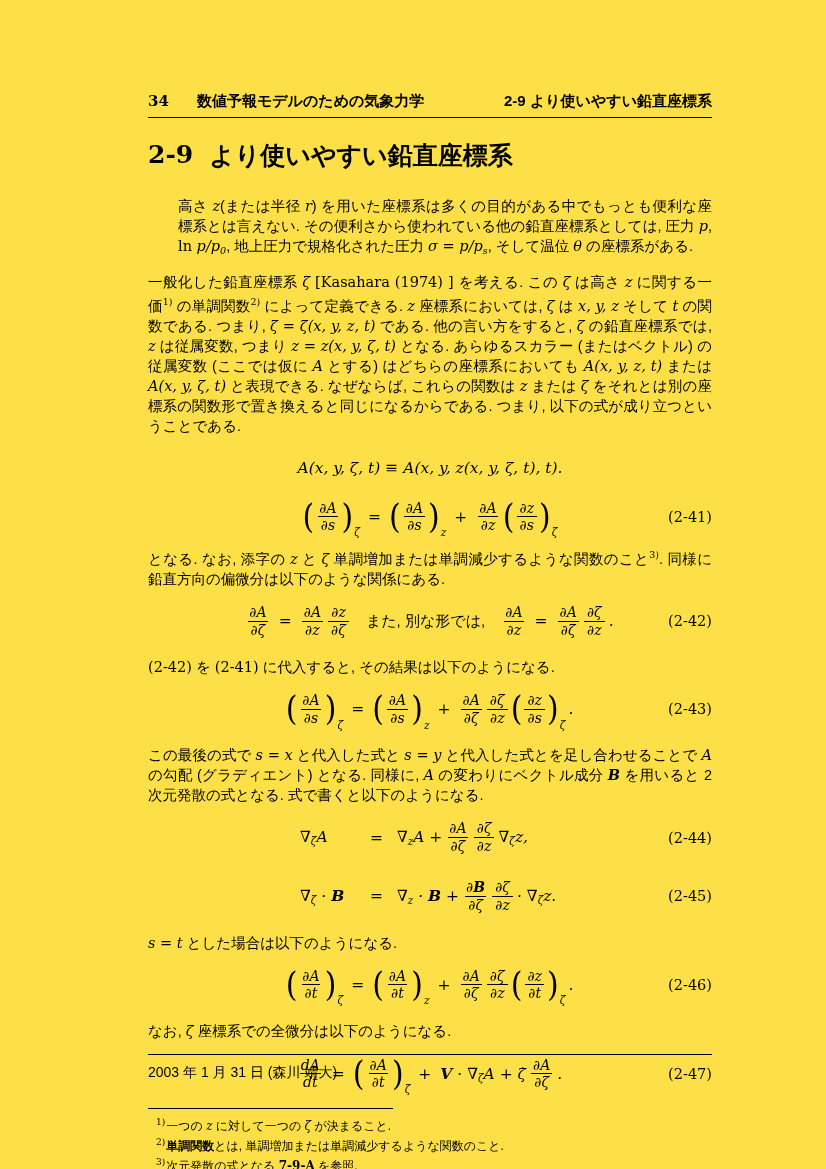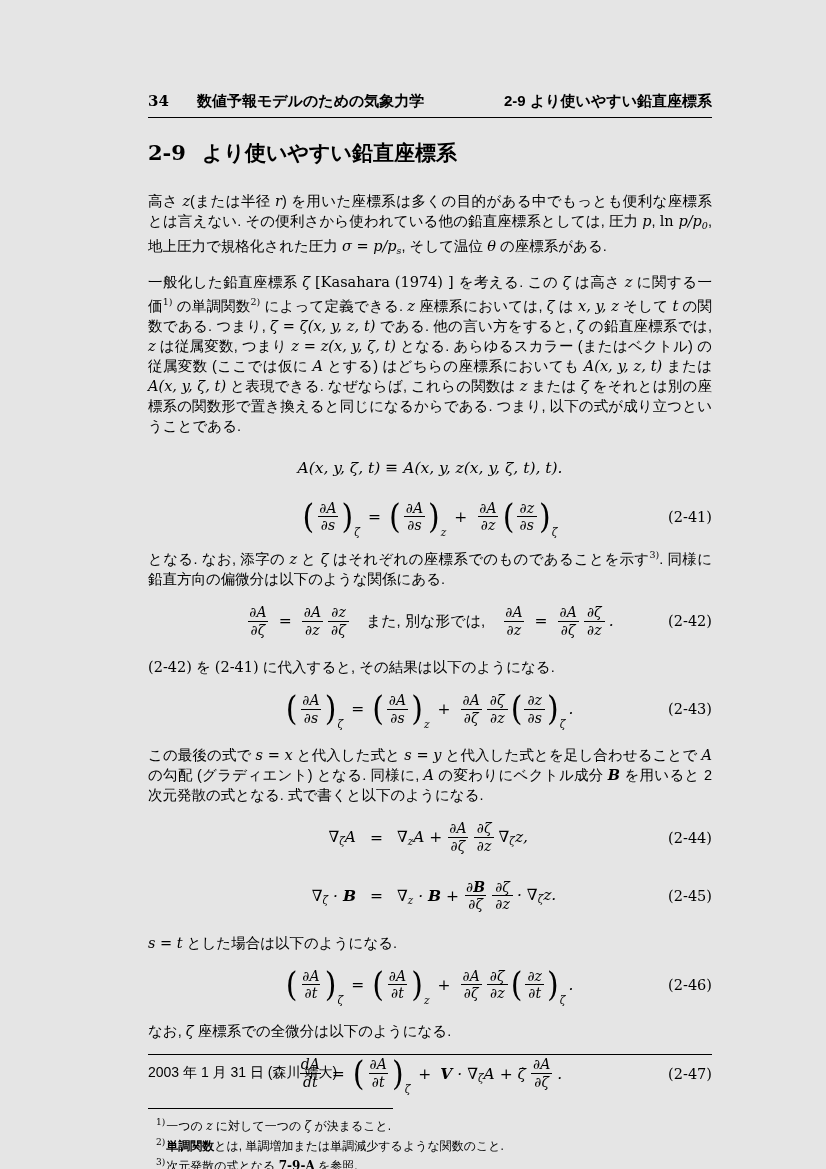--- a/index.html
+++ b/index.html
@@ -1,49 +1,49 @@
 <!DOCTYPE html>
 <html><head>
 <meta charset="utf-8">
 <style>
   html,body{margin:0;padding:0;background:#fff;}
-  .page{position:relative;width:826px;height:1169px;background:#e5e5e5;color:#000;overflow:hidden;
+  .page{position:relative;width:826px;height:1169px;background:#fde047;color:#000;overflow:hidden;
         font-family:"Liberation Sans",sans-serif;}
   .content{position:absolute;left:148px;top:92px;width:564px;}
 
   
   .pagehead{display:flex;justify-content:space-between;align-items:flex-end;
             border-bottom:1.4px solid #000;padding-bottom:6px;
             font-weight:bold;font-size:15px;}
   .head-left{display:flex;align-items:baseline;}
   .pagehead .pnum{font-family:"DejaVu Serif",serif;margin-right:28px;}
 
   
-  .sectitle{margin:22px 0 12px;display:flex;gap:16px;font-size:21px;font-weight:bold;line-height:1.2;}
+  .sectitle{margin:22px 0 12px;display:flex;gap:16px;font-size:25px;font-weight:bold;line-height:1.2;}
   .sectitle .secnum{font-family:"DejaVu Serif",serif;}
 
   
   .para{margin:11px 0 0;font-size:14.5px;line-height:20px;text-align:justify;}
-  .sectitle + #doc-body .para:first-child{margin-top:26px;}
+  .sectitle + #doc-body .para:first-child{margin-top:26px;margin-left:30px;}
   #doc-body > .para:first-child{margin-top:26px;}
   .run-j{}
   .run-m{font-family:"DejaVu Serif",serif;font-style:italic;}
   .run-r{font-family:"DejaVu Serif",serif;}
   .run-rb{font-family:"DejaVu Serif",serif;font-weight:bold;}
   .run-b{font-weight:bold;}
   .run-mb{font-family:"DejaVu Serif",serif;font-style:italic;font-weight:bold;}
   .run-sup{font-family:"DejaVu Serif",serif;font-size:9.5px;vertical-align:6px;}
   .msub{font-size:0.66em;vertical-align:-0.28em;}
   .mbold{font-weight:bold;}
 
   
   .eqrow{position:relative;display:flex;justify-content:center;align-items:center;
          margin:7px 0;font-size:15.5px;min-height:30px;}
   .eqrow.eq-align{justify-content:flex-start;padding-left:150px;}
-  .lhs{display:inline-flex;justify-content:flex-end;align-items:center;min-width:60px;}
+  .lhs{display:inline-flex;align-items:center;min-width:60px;}
   .eqbody{display:inline-flex;align-items:center;}
   .mt{font-family:"DejaVu Serif",serif;font-style:italic;margin:16px 2px;white-space:nowrap;}
   .op{font-family:"DejaVu Serif",serif;font-style:normal;margin:0 7px;}
   .eq-align .op{margin:0 12px;}
   .jpeq{margin:0 15px;font-size:15px;font-family:"Liberation Sans",sans-serif;font-style:normal;}
   .frac{display:inline-flex;flex-direction:column;align-items:center;
         font-family:"DejaVu Serif",serif;font-style:italic;font-size:14px;line-height:1.2;
         margin:0 2px;}
   .frac .num,.frac .den{padding:0 3px;white-space:nowrap;}
   .frac .den{border-top:1px solid #000;}
@@ -125,21 +125,21 @@
               <span class="frac">
                 <span class="num">∂z</span>
                 <span class="den">∂s</span>
               </span>
               <span class="paren">)</span>
               <span class="psub">ζ</span>
             </span>
           </span>
           <span class="eqnum">(2-41)</span>
         </div>
-        <p class="para"><span class="run-j">となる. なお, 添字の </span><span class="run-m">z</span><span class="run-j"> と </span><span class="run-m">ζ</span><span class="run-j"> はそれぞれの座標系でのものであることを示す</span><span class="run-sup">3)</span><span class="run-j">. 同様に鉛直方向の偏微分は以下のような関係にある.</span></p>
+        <p class="para"><span class="run-j">となる. なお, 添字の </span><span class="run-m">z</span><span class="run-j"> と </span><span class="run-m">ζ</span><span class="run-j"> 単調増加または単調減少するような関数のこと</span><span class="run-sup">3)</span><span class="run-j">. 同様に鉛直方向の偏微分は以下のような関係にある.</span></p>
         <div class="eqrow">
           <span class="eqbody">
             <span class="frac">
               <span class="num">∂A</span>
               <span class="den">∂ζ</span>
             </span>
             <span class="op">=</span>
             <span class="frac">
               <span class="num">∂A</span>
               <span class="den">∂z</span>

